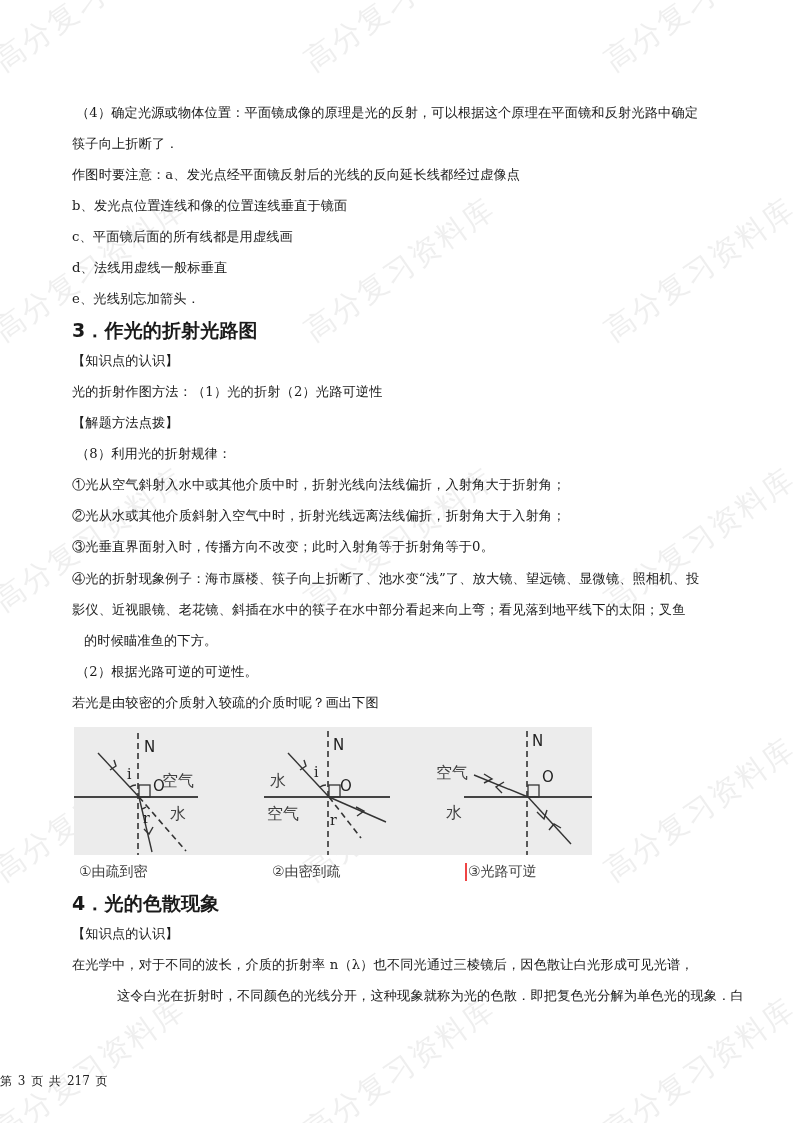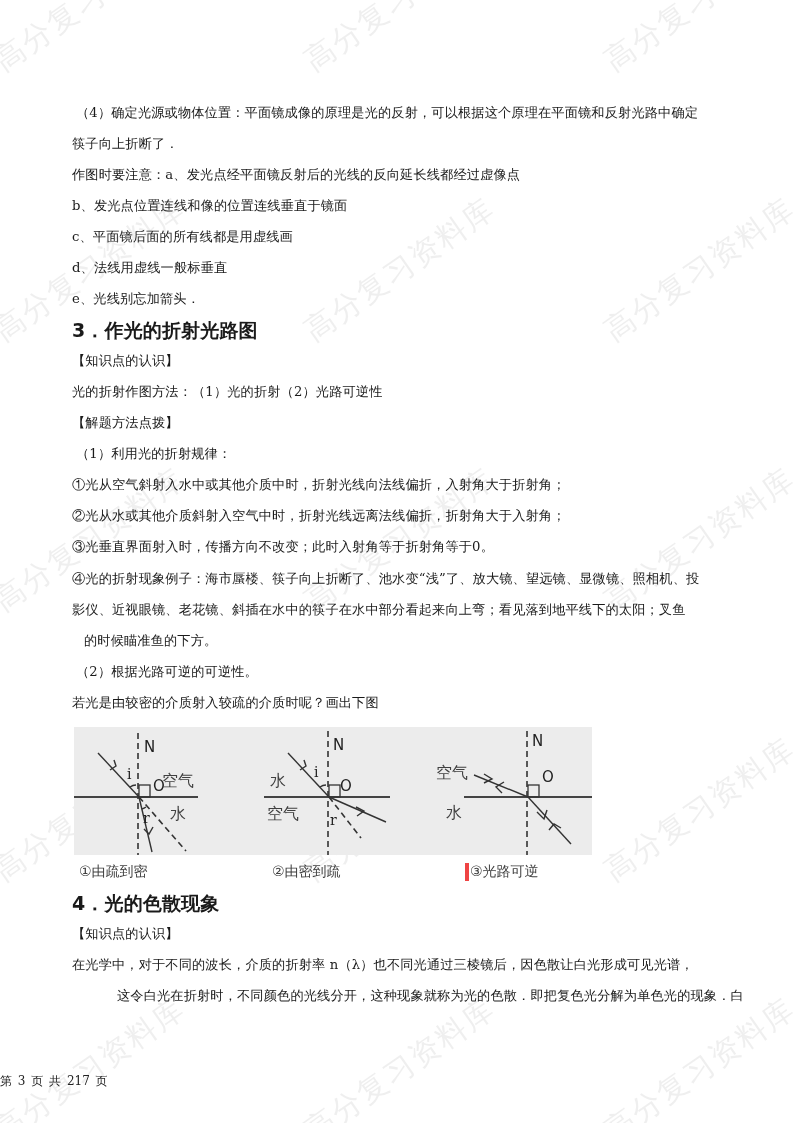--- a/index.html
+++ b/index.html
@@ -61,21 +61,21 @@
   <div class="line" style="top:167px;">作图时要注意：a、发光点经平面镜反射后的光线的反向延长线都经过虚像点</div>
   <div class="line" style="top:198px;">b、发光点位置连线和像的位置连线垂直于镜面</div>
   <div class="line" style="top:229px;">c、平面镜后面的所有线都是用虚线画</div>
   <div class="line" style="top:260px;text-align:right;">d、法线用虚线一般标垂直</div>
   <div class="line" style="top:291px;">e、光线别忘加箭头．</div>
 
   <div class="line bold" style="top:322px;">3．作光的折射光路图</div>
   <div class="line" style="top:353px;">【知识点的认识】</div>
   <div class="line" style="top:384px;">光的折射作图方法：（1）光的折射（2）光路可逆性</div>
   <div class="line" style="top:415px;">【解题方法点拨】</div>
-  <div class="line" style="top:446px;left:4px;">（1）利用光的折射规律：</div>
+  <div class="line" style="top:446px;left:4px;">（8）利用光的折射规律：</div>
   <div class="line" style="top:477px;">①光从空气斜射入水中或其他介质中时，折射光线向法线偏折，入射角大于折射角；</div>
   <div class="line" style="top:508px;">②光从水或其他介质斜射入空气中时，折射光线远离法线偏折，折射角大于入射角；</div>
   <div class="line" style="top:539px;">③光垂直界面射入时，传播方向不改变；此时入射角等于折射角等于0。</div>
   <div class="line" style="top:571px;">④光的折射现象例子：海市蜃楼、筷子向上折断了、池水变“浅”了、放大镜、望远镜、显微镜、照相机、投</div>
   <div class="line" style="top:602px;">影仪、近视眼镜、老花镜、斜插在水中的筷子在水中部分看起来向上弯；看见落到地平线下的太阳；叉鱼</div>
   <div class="line" style="top:633px;padding-left:12px;">的时候瞄准鱼的下方。</div>
   <div class="line" style="top:664px;left:4px;">（2）根据光路可逆的可逆性。</div>
   <div class="line" style="top:695px;">若光是由较密的介质射入较疏的介质时呢？画出下图</div>
 </div>
 
@@ -142,21 +142,21 @@
   <span class="caption" style="left:88px;top:44px;font-size:16px;">空气</span>
   <span class="caption" style="left:96px;top:77px;font-size:16px;">水</span>
   <span class="caption" style="left:196px;top:44px;font-size:16px;">水</span>
   <span class="caption" style="left:193px;top:77px;font-size:16px;">空气</span>
   <span class="caption" style="left:362px;top:36px;font-size:16px;">空气</span>
   <span class="caption" style="left:372px;top:76px;font-size:16px;">水</span>
 </div>
 
 <span class="caption" style="left:79px;top:863px;">①由疏到密</span>
 <span class="caption" style="left:256px;top:863px;margin-left:16px;">②由密到疏</span>
-<span class="caption" style="left:465px;top:863px;border-left:4px solid #ef4444;padding-left:1px;">③光路可逆</span>
+<span class="caption" style="left:465px;top:863px;border-left:2px solid #ef4444;padding-left:1px;">③光路可逆</span>
 
 <div class="content" style="top:0;">
   <div class="line bold" style="top:895px;">4．光的色散现象</div>
   <div class="line" style="top:926px;">【知识点的认识】</div>
   <div class="line" style="top:957px;">在光学中，对于不同的波长，介质的折射率 n（λ）也不同光通过三棱镜后，因色散让白光形成可见光谱，</div>
   <div class="line" style="top:988px;margin-left:45px;">这令白光在折射时，不同颜色的光线分开，这种现象就称为光的色散．即把复色光分解为单色光的现象．白</div>
 </div>
 
 <div class="footer">第 3 页  共 217 页</div>
 

